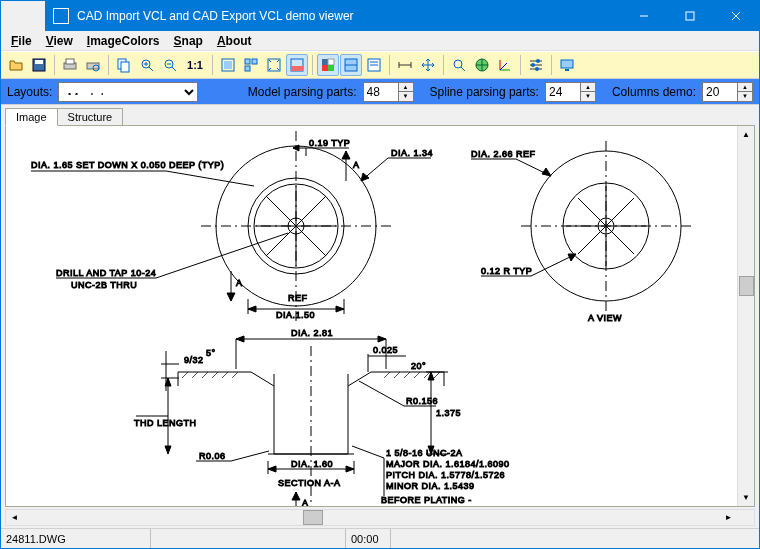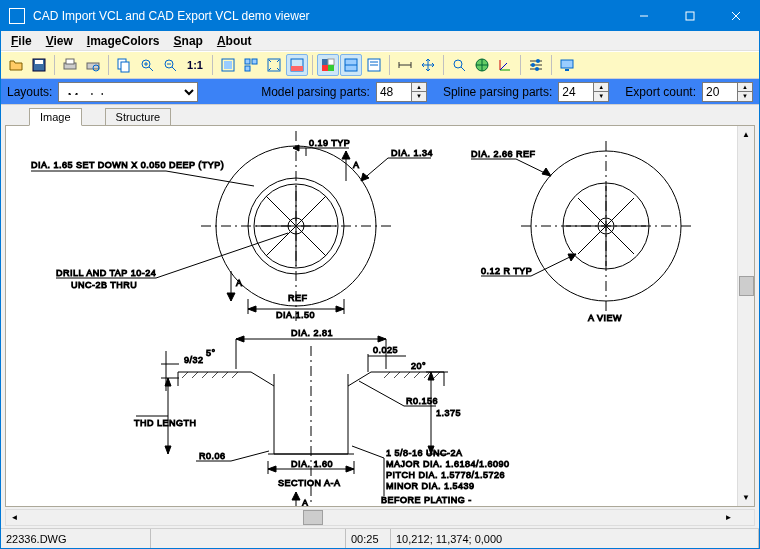--- a/index.html
+++ b/index.html
@@ -1,18 +1,18 @@
 <!DOCTYPE html>
 <html><head>
 <meta charset="utf-8">
 <style>
   * { box-sizing: border-box; }
   body { margin:0; font-family: "Segoe UI", Tahoma, sans-serif; font-size:12px; background:#fff; color:#000; }
   .window { width:760px; height:549px; border:1px solid #0078d7; display:flex; flex-direction:column; background:#f0f0f0; }
-  .titlebar { height:30px; background:#0078d7; color:#fff; display:flex; align-items:center; padding:0 0 0 8px; }
+  .titlebar { height:30px; background:#0078d7; color:#fff; display:flex; align-items:center; padding:0 0 0 8px;margin-left:44px; }
   .titlebar .icon { width:16px; height:16px; border:1px solid #fff; margin-right:8px; }
   .titlebar .title { flex:1; font-size:12px; }
   .winbtns { display:flex; height:100%; }
   .winbtn { width:46px; display:flex; align-items:center; justify-content:center; cursor:pointer; }
   .winbtn svg { stroke:#fff; fill:none; }
   .menubar { height:20px; background:#f0f0f0; display:flex; align-items:center; padding:2px 4px; gap:2px; border-bottom:1px solid #e0e0e0;font-weight:bold;}
   .menubar .menu { padding:1px 6px; cursor:pointer; }
   .menubar .menu u { text-decoration:underline; }
   .toolbar { height:28px; background:#fef9c3; border-top:1px solid #fff; border-bottom:1px solid #d0d0d0; display:flex; align-items:center; padding:0 4px; gap:1px;}
   .tbtn { width:22px; height:22px; display:flex; align-items:center; justify-content:center; border:1px solid transparent; border-radius:2px; cursor:pointer; }
@@ -20,21 +20,21 @@
   .sep { width:1px; height:20px; background:#c0c0c0; margin:0 3px; }
   .optbar { height:26px; background:#3b82f6; display:flex; align-items:center; padding:0 6px; gap:6px; border-bottom:1px solid #d0d0d0;}
   .optbar label { }
   .combo { height:20px; border:1px solid #7a7a7a; background:#fff; padding:6px 4px; }
   .numfield { display:flex; }
   .numfield input { width:36px; height:20px; border:1px solid #7a7a7a; padding:8px 3px; font-size:12px; }
   .spinner { width:15px; height:20px; border:1px solid #7a7a7a; border-left:none; display:flex; flex-direction:column; background:#f0f0f0;}
   .spinner div { flex:1; display:flex; align-items:center; justify-content:center; font-size:6px; cursor:pointer; }
   .spinner div:first-child { border-bottom:1px solid #7a7a7a; }
   .tabs { display:flex; padding:2px 4px 0 4px; background:#f0f0f0;}
-  .tab { padding:2px 10px; border:1px solid #aca899; background:#f0f0f0; margin-right:-1px; cursor:pointer; position:relative; top:1px; font-size:11px;margin-left:24px;}
+  .tab { padding:2px 10px; border:1px solid #aca899; background:#f0f0f0; margin-right:-1px; cursor:pointer; position:relative; top:1px; font-size:11px;}
   .tab.active { background:#fff; border-bottom-color:#fff; z-index:2; }
   .content { flex:1; display:flex; border:1px solid #aca899; margin:0 4px 2px 4px; background:#fff; overflow:hidden; position:relative;}
   .canvas { flex:1; overflow:auto; position:relative; }
   .vscroll { width:17px; background:#f0f0f0; border-left:1px solid #ddd; position:relative;}
   .vthumb { position:absolute; left:1px; width:15px; background:#cdcdcd; border:1px solid #a0a0a0; }
   .hscrollrow { height:17px; margin:0 4px 2px 4px; display:flex; background:#f0f0f0; border:1px solid #ddd;}
   .hscrollrow .track { flex:1; position:relative; }
   .hscrollrow .hthumb { position:absolute; top:0; bottom:0; background:#cdcdcd; border:1px solid #a0a0a0; }
   .hscrollrow .sbtn { width:17px; display:flex; align-items:center; justify-content:center; font-size:8px; cursor:pointer;}
   .status { height:20px; border-top:1px solid #d0d0d0; display:flex; align-items:stretch; font-size:11px; }
@@ -241,21 +241,21 @@
         </div>
     </div>
     <label style="margin-left:10px">Spline parsing parts:</label>
     <div class="numfield">
       <input value="24" style="">
       <div class="spinner">
           <div>▲</div>
           <div>▼</div>
         </div>
     </div>
-    <label style="margin-left:10px">Export count:</label>
+    <label style="margin-left:10px">Columns demo:</label>
     <div class="numfield">
       <input value="20" style="">
       <div class="spinner">
           <div>▲</div>
           <div>▼</div>
         </div>
     </div>
   </div>
 
   <div class="tabs">
@@ -428,18 +428,17 @@
   <div class="hscrollrow">
     <div class="sbtn">◄</div>
     <div class="track">
         <div class="hthumb" style="left:280px;width:20px;"></div>
       </div>
     <div class="sbtn">►</div>
     <div style="width:17px;"></div>
   </div>
 
   <div class="status">
-    <div class="cell" style="width:150px">22336.DWG</div>
+    <div class="cell" style="width:150px">24811.DWG</div>
     <div class="cell" style="width:195px"></div>
-    <div class="cell" style="width:45px">00:25</div>
-    <div class="cell" style="flex:1">10,212; 11,374; 0,000</div>
+    <div class="cell" style="width:45px">00:00</div>
   </div>
 </div>
 
 </body></html>

